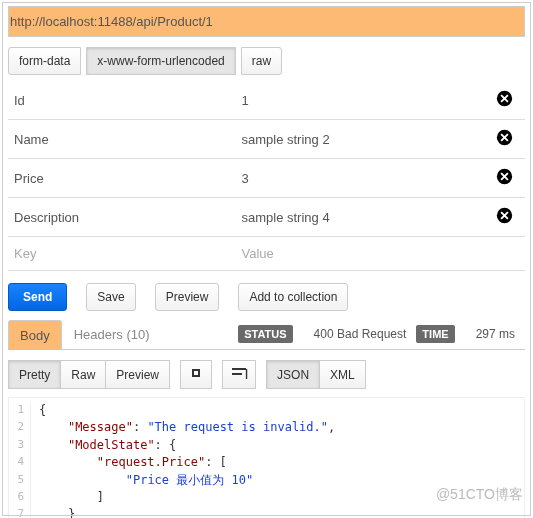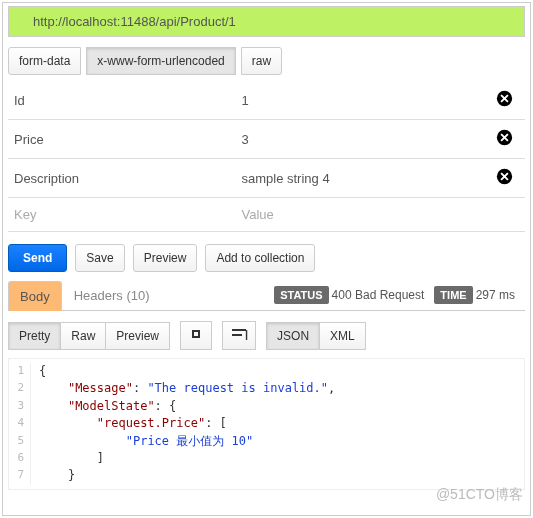--- a/index.html
+++ b/index.html
@@ -1,41 +1,41 @@
 <!DOCTYPE html>
 <html><head>
 <meta charset="utf-8">
 <style>
 *{box-sizing:border-box;margin:0;padding:0}
 body{font-family:Arial,Helvetica,sans-serif;font-size:13px;color:#333;background:#fff;width:533px;height:518px;overflow:hidden;padding:6px 8px;position:relative}
-.url-box{border:1px solid #ccc;padding:7px 24px;font-size:13px;color:#555;margin-bottom:10px;background:#bef264}
+.url-box{border:1px solid #ccc;padding:7px 1px;font-size:13px;color:#555;margin-bottom:10px;background:#fdba74}
 .btn-group{display:flex;gap:6px;margin-bottom:6px}
 .btn{border:1px solid #ccc;background:linear-gradient(#fff,#f2f2f2);padding:6px 10px;font-size:12px;color:#333;cursor:pointer;white-space:nowrap}
 .btn-group .btn+.btn{margin-left:-1px}
 .btn-group .btn:first-child{border-radius:3px 0 0 3px}
 .btn-group .btn:last-child{border-radius:0 3px 3px 0}
 .btn.active{background:#e6e6e6;box-shadow:inset 0 1px 3px rgba(0,0,0,.15)}
 .kv-table{width:100%;border-collapse:collapse}
 .kv-table td{border-bottom:1px solid #ddd;padding:9px 6px;font-size:13px;color:#555;vertical-align:middle}
 .kv-table td.k{width:44%}
 .kv-table td.v{width:48%}
 .kv-table td.d{width:8%;text-align:center}
 .kv-table .placeholder td{color:#aaa}
 .del-icon{width:17px;height:17px;display:inline-block;cursor:pointer}
 .del-icon svg{display:block}
-.actions{display:flex;gap:8px;margin:12px 0 6px}
+.actions{display:flex;gap:19px;margin:12px 0 6px}
 .actions .btn{border-radius:3px}
 .btn-primary{background:#0d6efd;background:linear-gradient(#1a82ff,#0066e6);color:#fff;border-color:#005bbd;font-weight:bold;padding:6px 14px}
 .resp-tabs{display:flex;align-items:center;border-bottom:1px solid #ccc;gap:0;margin-top:8px}
 .resp-tabs .tab{border:1px solid transparent;border-bottom:none;padding:7px 11px;font-size:13px;color:#888;cursor:pointer}
 .resp-tabs .tab.active{border-color:#ccc;background:#fdba74;color:#555;font-weight:normal;border-radius:3px 3px 0 0;position:relative;top:1px}
 .resp-tabs .spacer{flex:1}
-.badge{background:#6a6a6a;color:#fff;font-size:11px;font-weight:bold;padding:3px 6px;border-radius:2px;margin-right:3px}
+.badge{background:#6a6a6a;color:#fff;font-size:11px;font-weight:bold;padding:3px 6px;border-radius:2px;margin-right:21px}
 .badge-val{color:#555;font-size:12px;margin-right:10px;font-weight:normal}
-.toolbar2{display:flex;align-items:center;gap:0;margin:10px 0 8px}
+.toolbar2{display:flex;gap:0;margin:10px 0 8px}
 .toolbar2 .btn+.btn{margin-left:-1px}
 .toolbar2 .gap{width:10px}
 .toolbar2 .btn.icon{padding:6px 9px}
 .icon-sq{display:inline-block;width:12px;height:12px;position:relative}
 .icon-sq::before{content:"";position:absolute;inset:2px;border:2px solid #333}
 .icon-align{display:inline-block;width:14px;height:12px;position:relative}
 .icon-align::before,.icon-align::after{content:"";position:absolute;left:0;width:100%;border-top:2px solid #333}
 .icon-align::before{top:1px}
 .icon-align::after{top:6px;width:70%}
 .icon-align span{position:absolute;right:-2px;top:0;font-size:11px;line-height:12px;font-weight:bold}
@@ -57,20 +57,28 @@
   <button class="btn">form-data</button>
   <button class="btn active">x-www-form-urlencoded</button>
   <button class="btn">raw</button>
 </div>
 
 <table class="kv-table">
   <tbody>
       <tr>
         <td class="k">Id</td>
         <td class="v">1</td>
+        <td class="d"><span class="del-icon"><svg viewBox="0 0 20 20">
+              <circle cx="10" cy="10" r="9" fill="#000"></circle>
+              <path d="M6 6 L14 14 M14 6 L6 14" stroke="#fff" stroke-width="2.2"></path>
+            </svg></span></td>
+      </tr>
+  <tr>
+        <td class="k">Name</td>
+        <td class="v">sample string 2</td>
         <td class="d"><span class="del-icon"><svg viewBox="0 0 20 20">
               <circle cx="10" cy="10" r="9" fill="#000"></circle>
               <path d="M6 6 L14 14 M14 6 L6 14" stroke="#fff" stroke-width="2.2"></path>
             </svg></span></td>
       </tr>
   <tr>
         <td class="k">Price</td>
         <td class="v">3</td>
         <td class="d"><span class="del-icon"><svg viewBox="0 0 20 20">
               <circle cx="10" cy="10" r="9" fill="#000"></circle>

